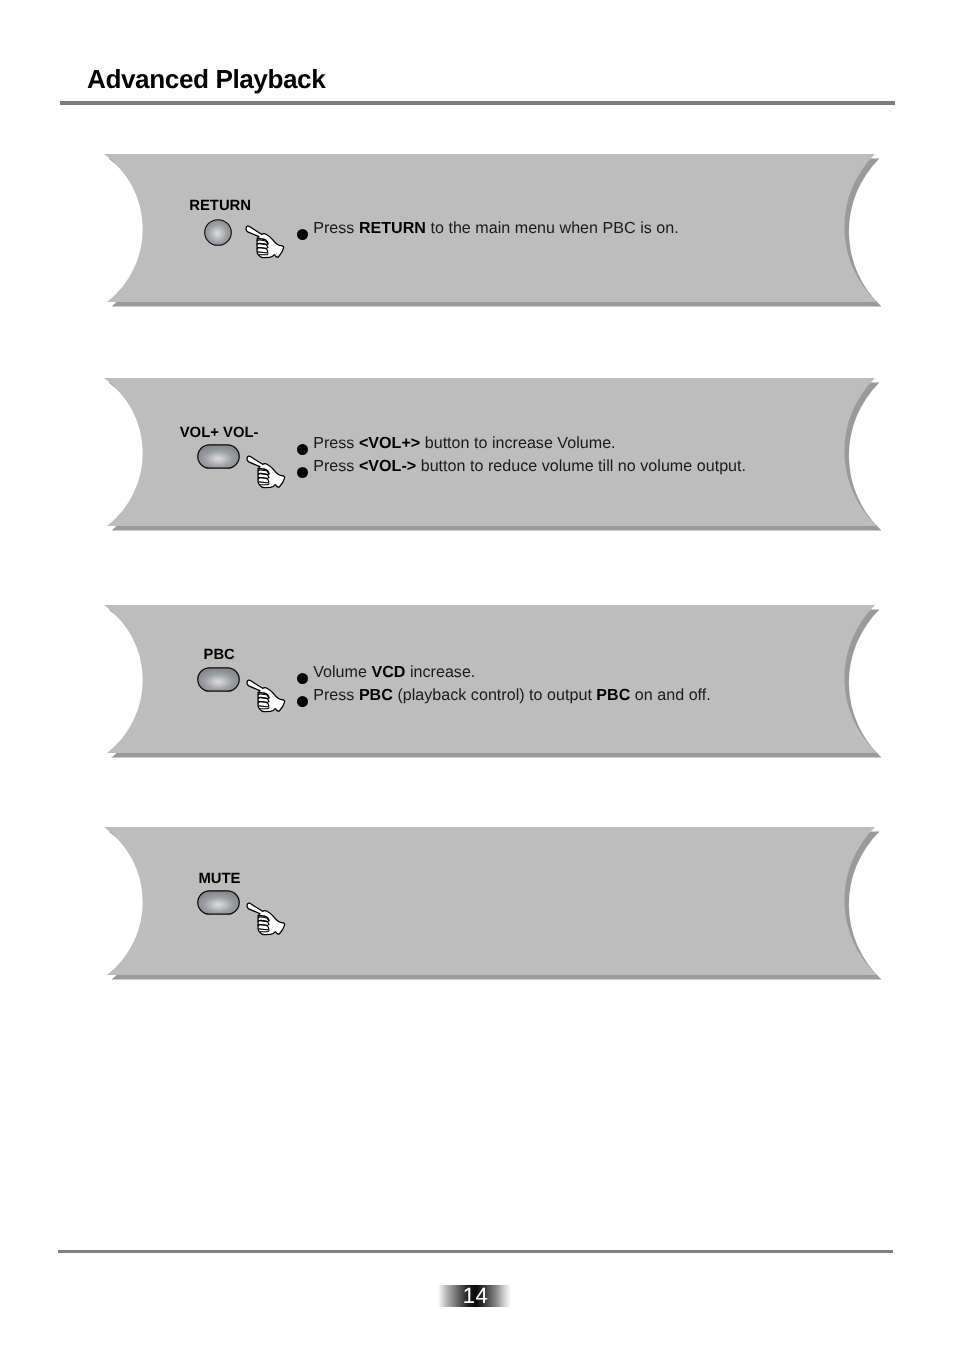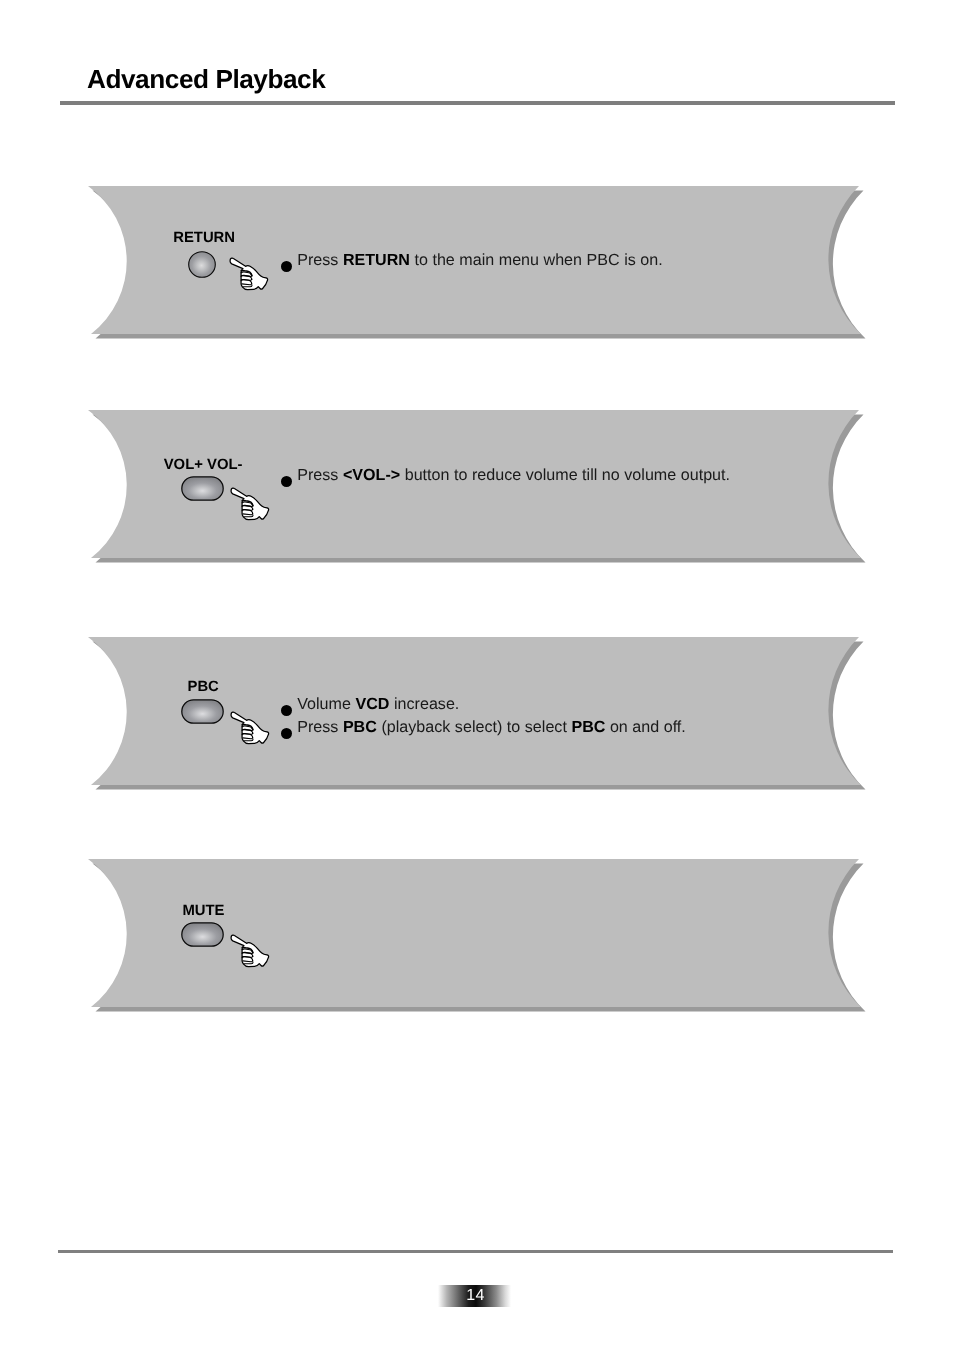--- a/index.html
+++ b/index.html
@@ -5,38 +5,38 @@
   html,body{margin:0;padding:0;}
   body{width:954px;height:1349px;background:#fff;-webkit-font-smoothing:antialiased;text-rendering:geometricPrecision;transform:translateZ(0);
        font-family:"Liberation Sans",sans-serif;overflow:hidden;position:relative;}
   .page{position:absolute;left:0;top:0;width:826px;height:1349px;opacity:0.999;}
 
   .title{position:absolute;left:87px;top:66px;font-size:26.2px;font-weight:bold;
          color:#000;letter-spacing:-0.45px;line-height:1;}
   .rule-top{position:absolute;left:60px;top:101px;width:835px;height:4px;background:#7e7e7e;}
   .rule-bottom{position:absolute;left:58px;top:1250px;width:835px;height:3.3px;background:#808080;}
 
-  .band{position:absolute;left:84px;width:790px;height:160px;margin-top:32px;}
+  .band{position:absolute;left:100px;width:790px;height:160px;}
   .btn-label{position:absolute;font-weight:bold;font-size:14.85px;color:#000;
              white-space:nowrap;line-height:1;}
   .knob{position:absolute;}
   .hand{position:absolute;}
   .bullets{position:absolute;}
   .brow{display:flex;align-items:flex-end;}
   .bdot{width:11px;height:11px;border-radius:50%;background:#000;
         flex:0 0 auto;margin-top:6px;margin-right:5.0px;}
   .btext{font-size:16.08px;color:#1a1a1a;line-height:23px;white-space:nowrap;letter-spacing:0.02px;}
   .btext b{font-weight:bold;color:#000;}
 
   .pagenum{position:absolute;left:438px;top:1285px;width:73px;height:21.5px;}
   .pagenum .bg{position:absolute;left:0;top:0;width:73px;height:21.5px;
     background:linear-gradient(to right,#ffffff 0%,#b4b4b4 12%,#6e6e6e 26%,
       #1c1c1c 42%,#0a0a0a 52%,#3a3a3a 64%,#8c8c8c 80%,#d8d8d8 92%,#ffffff 100%);}
   .pagenum .num{position:absolute;left:0;top:0;width:73px;height:21.5px;
-    color:#fff;font-size:16px;display:flex;align-items:center;justify-content:center;
+    color:#fff;font-size:22px;display:flex;align-items:center;justify-content:center;
     letter-spacing:0.4px;filter:grayscale(1);padding-left:2px;padding-top:1px;
     box-sizing:border-box;}
 </style>
 </head>
 <body>
 
 <div class="page">
   <div class="title">Advanced Playback</div>
   <div class="rule-top"></div>
 
@@ -150,20 +150,24 @@
            C21.1,22.6 22.2,23.4 22.6,24.6 L22.9,25.7"></path>
   <path d="M13.3,25.9 L21.2,26.7 C22.2,26.8 22.8,26.2 22.7,25.3"></path>
 
   <path d="M14.4,28.6 L21.4,28.7 C22.5,28.7 23.2,28.0 23.2,27.0"></path>
   </g>
   </g>
 </svg></div>
     <div class="bullets" style="left: 197.2px; top: 54.4px;">
       <div class="brow">
         <div class="bdot"></div>
+        <div class="btext"><span>Press </span><b>&lt;VOL+&gt;</b><span> button to increase Volume.</span></div>
+      </div>
+      <div class="brow">
+        <div class="bdot"></div>
         <div class="btext"><span>Press </span><b>&lt;VOL-&gt;</b><span> button to reduce volume till no volume output.</span></div>
       </div>
     </div>
   </div>
 
   <div class="band band-pbc" style="top: 605px;">
     <div class="band-shape"><svg width="790" height="160" viewBox="0 0 790 160">
           <path d="M8.5,4.5 L779.5,4.5 A102.47,102.47 0 0,0 781.5,152.5 L11.5,152.5 A92.24,92.24 0 0,0 8.5,4.5 Z" fill="#9a9a9a"></path>
           <path d="M4,0 L775,0 A102.47,102.47 0 0,0 777,148 L7,148 A92.24,92.24 0 0,0 4,0 Z" fill="#bdbdbd"></path>
         </svg></div>
@@ -215,21 +219,21 @@
   </g>
   </g>
 </svg></div>
     <div class="bullets" style="left: 197.2px; top: 56.1px;">
       <div class="brow">
         <div class="bdot"></div>
         <div class="btext"><span>Volume </span><b>VCD</b><span> increase.</span></div>
       </div>
       <div class="brow">
         <div class="bdot"></div>
-        <div class="btext"><span>Press </span><b>PBC</b><span> (playback select) to select </span><b>PBC</b><span> on and off.</span></div>
+        <div class="btext"><span>Press </span><b>PBC</b><span> (playback control) to output </span><b>PBC</b><span> on and off.</span></div>
       </div>
     </div>
   </div>
 
   <div class="band band-mute" style="top: 827px;">
     <div class="band-shape"><svg width="790" height="160" viewBox="0 0 790 160">
           <path d="M8.5,4.5 L779.5,4.5 A102.47,102.47 0 0,0 781.5,152.5 L11.5,152.5 A92.24,92.24 0 0,0 8.5,4.5 Z" fill="#9a9a9a"></path>
           <path d="M4,0 L775,0 A102.47,102.47 0 0,0 777,148 L7,148 A92.24,92.24 0 0,0 4,0 Z" fill="#bdbdbd"></path>
         </svg></div>
     <div class="btn-label" style="left: 98.4px; top: 45.1px;">MUTE</div>

